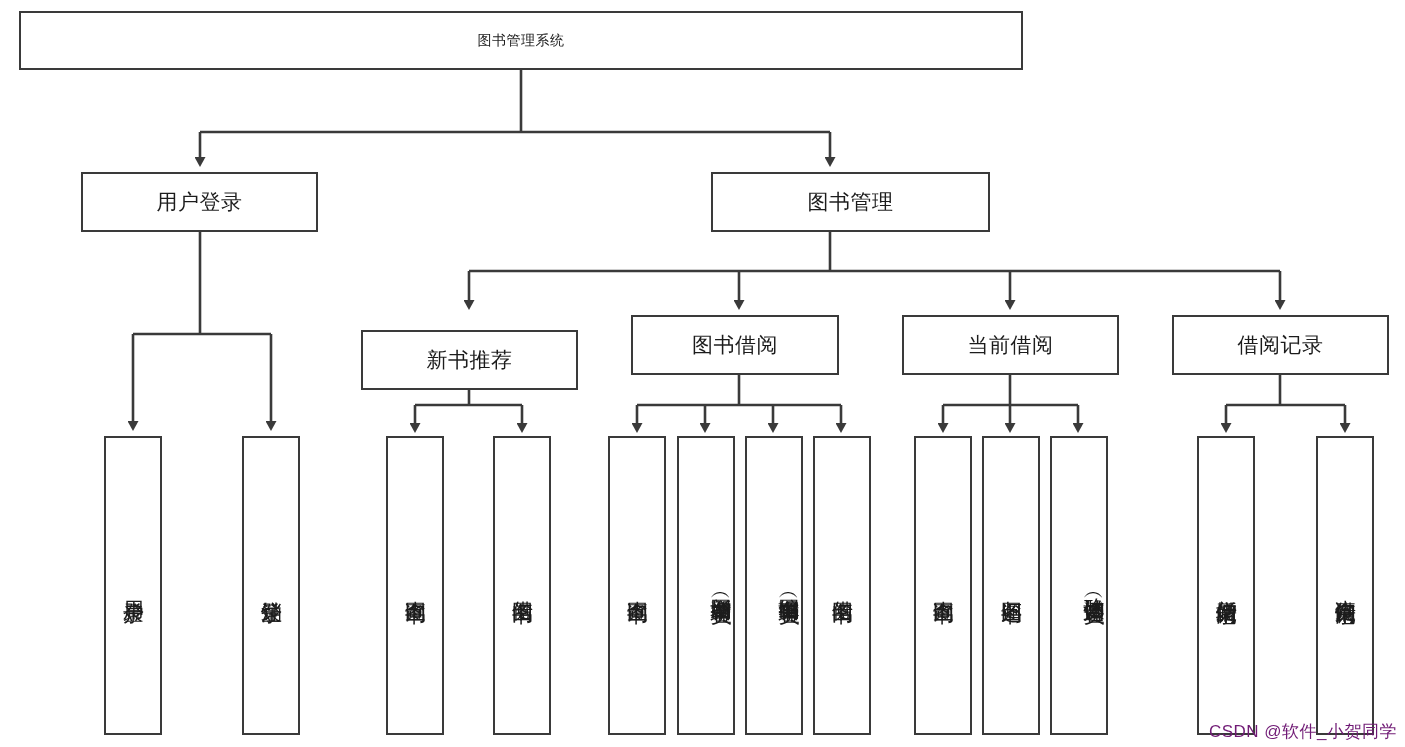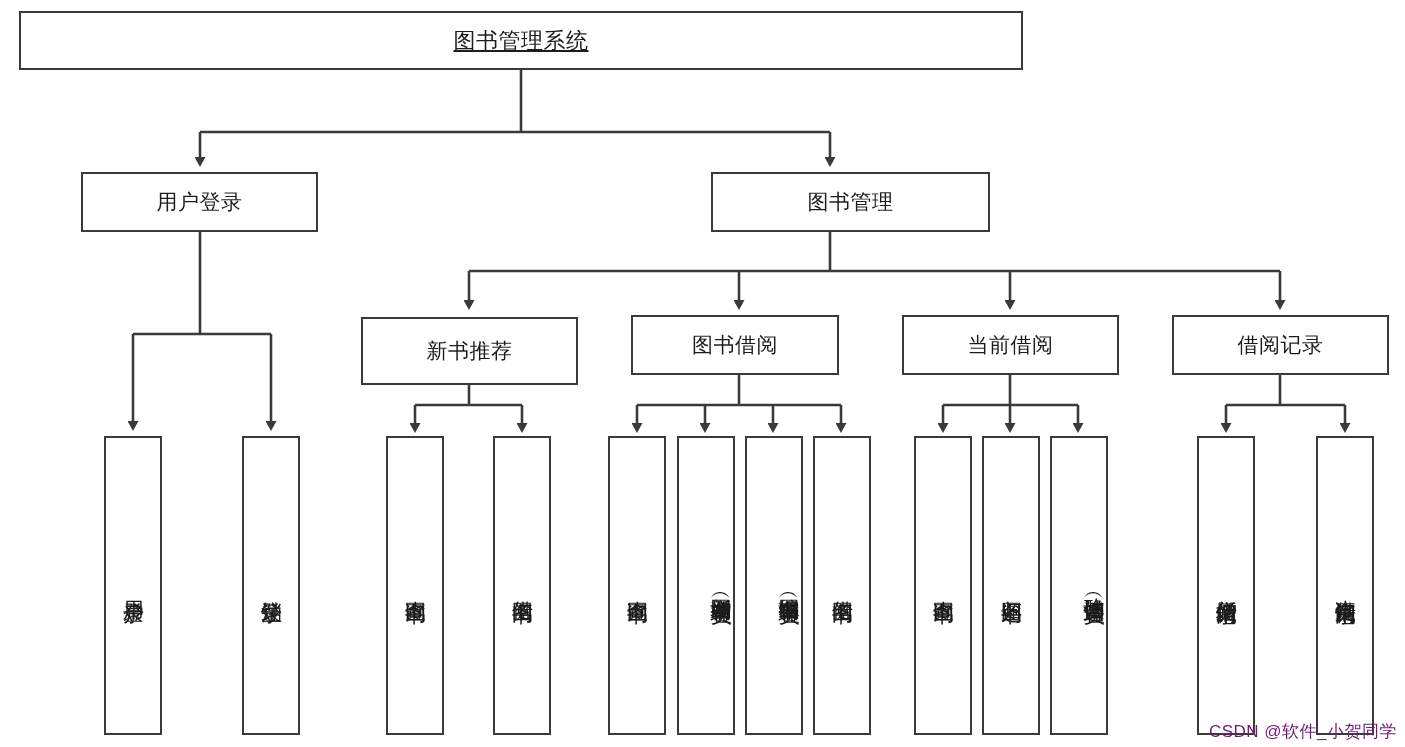--- a/index.html
+++ b/index.html
@@ -55,22 +55,21 @@
     text-orientation: upright;
     display: block;
   }
   .node.vert.pad-top {
     align-items: flex-start;
   }
   .node.vert.centered {
     align-items: center;
   }
   #title-node {
-    font-size: 22px;
-    text-decoration: underline;
+    font-size: 14px;
   }
   #watermark {
     position: absolute;
     right: 8px;
     bottom: 4px;
     font-size: 17px;
     color: #701a75;
     white-space: nowrap;
     letter-spacing: 0.5px;
   }
@@ -129,21 +128,21 @@
       <path d="M1345,405 L1345,424" marker-end="url(#arw)"></path>
     </g>
   </svg>
 
   <div class="node horiz" id="title-node" style="left:19px; top:11px; width:1004px; height:59px;">图书管理系统</div>
 
   <div class="node horiz" style="left:81px; top:172px; width:237px; height:60px;">用户登录</div>
 
   <div class="node horiz" style="left:711px; top:172px; width:279px; height:60px;">图书管理</div>
 
-  <div class="node horiz" style="left:361px; top:317px; width:217px; height:68px;">新书推荐</div>
+  <div class="node horiz" style="left:361px; top:330px; width:217px; height:60px;">新书推荐</div>
 
   <div class="node horiz" style="left:631px; top:315px; width:208px; height:60px;">图书借阅</div>
 
   <div class="node horiz" style="left:902px; top:315px; width:217px; height:60px;">当前借阅</div>
 
   <div class="node horiz" style="left:1172px; top:315px; width:217px; height:60px;">借阅记录</div>
 
   <div class="node vert centered" style="left:104px; top:436px; width:58px; height:299px;">
     <span class="vlabel">用户登录</span>
   </div>

